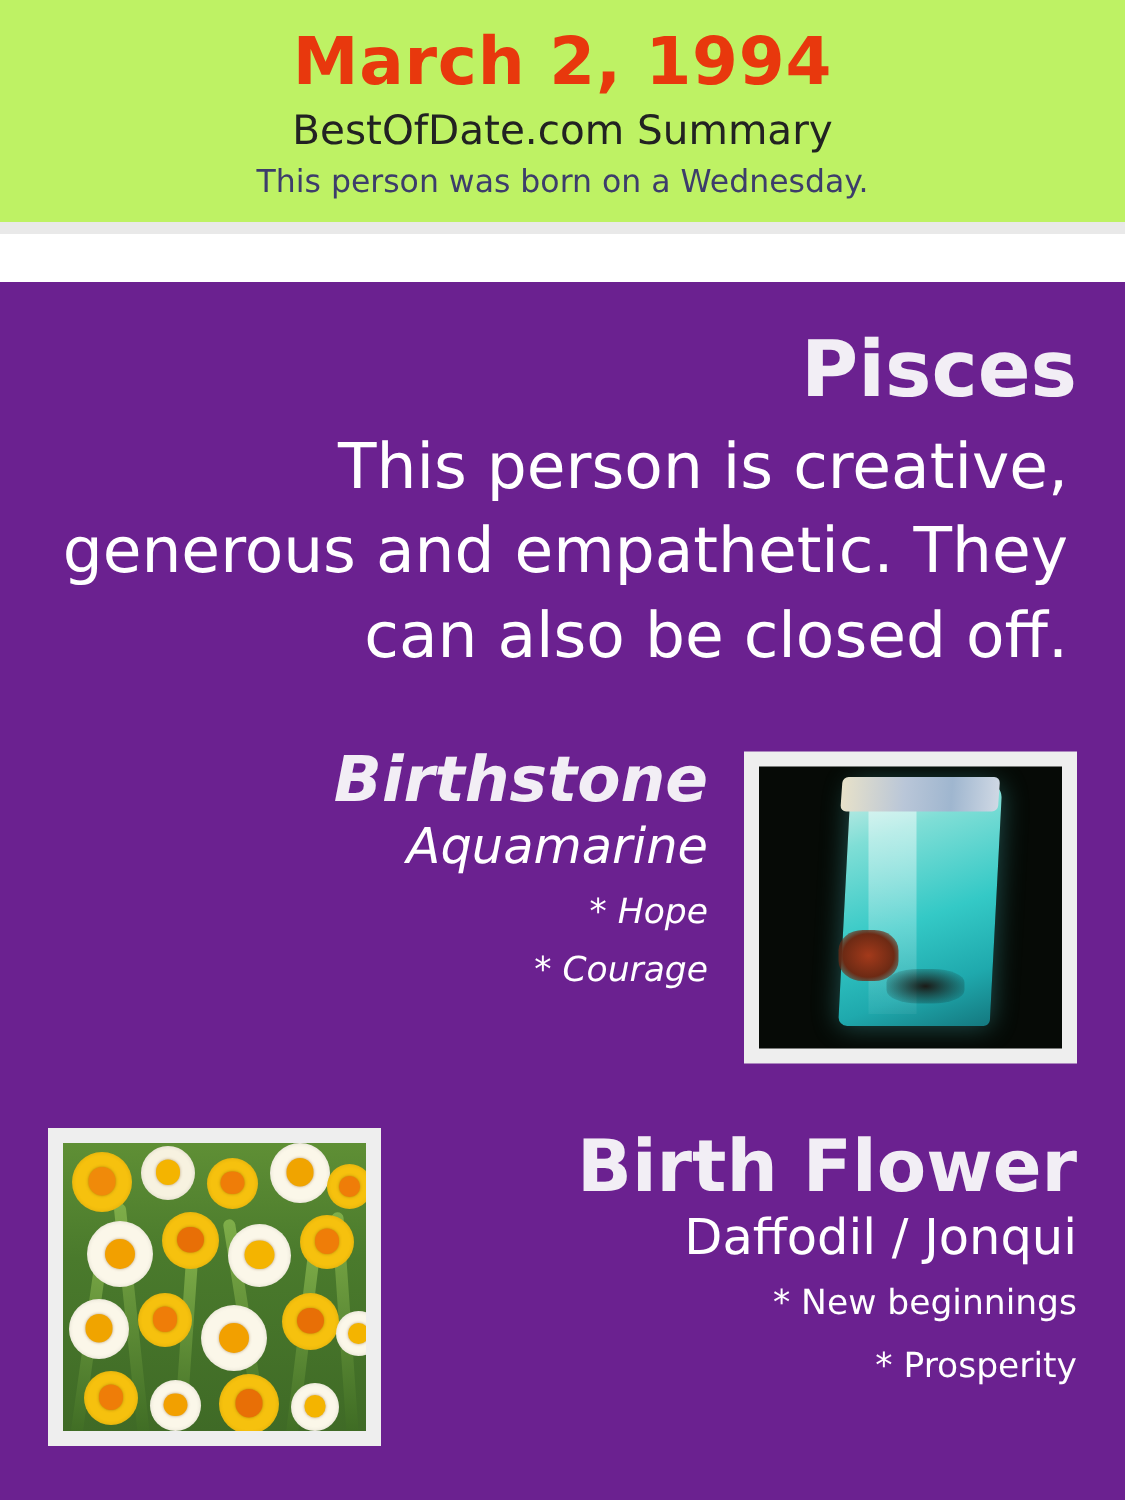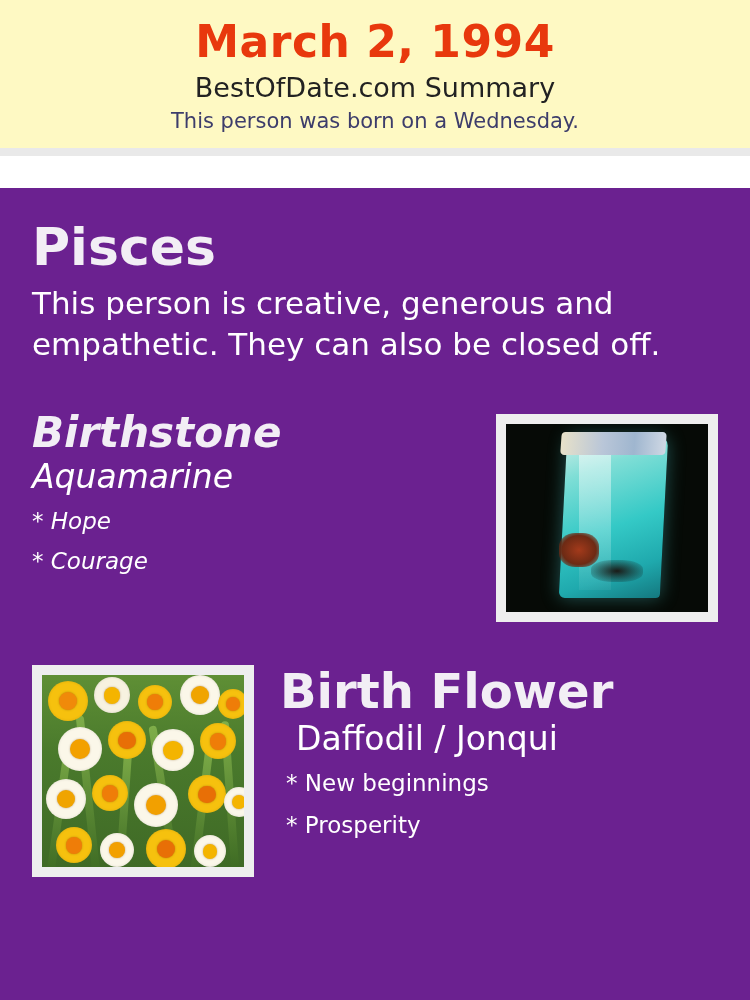--- a/index.html
+++ b/index.html
@@ -15,21 +15,21 @@
   }
   .page {
     width: 750px;
     height: 1000px;
     position: relative;
     background: #ffffff;
   }
 
   
   .header {
-    background: #fef9c3;
+    background: #bef264;
     padding: 18px 0 14px 0;
     text-align: center;
   }
   .header-date {
     color: #e8380d;
     font-size: 44px;
     font-weight: bold;
     line-height: 1.1;
     margin: 0 0 6px 0;
     letter-spacing: 0.5px;
@@ -56,31 +56,32 @@
   .body {
     background: #6b2190;
     position: absolute;
     top: 188px;
     left: 0;
     right: 0;
     bottom: 0;
     padding: 24px 32px 0 32px;
     box-sizing: border-box;
     color: #ffffff;
+    text-align: right;
   }
 
   .sign-name {
     font-size: 52px;
     font-weight: bold;
     color: #f2eef5;
     margin: 8px 0 8px 0;
     line-height: 1.05;
   }
   .sign-desc {
-    font-size: 31px;
+    font-size: 42px;
     line-height: 1.35;
     color: #ffffff;
     margin: 0;
     max-width: 680px;
   }
 
   
   .stone-block {
     margin-top: 44px;
     position: relative;

